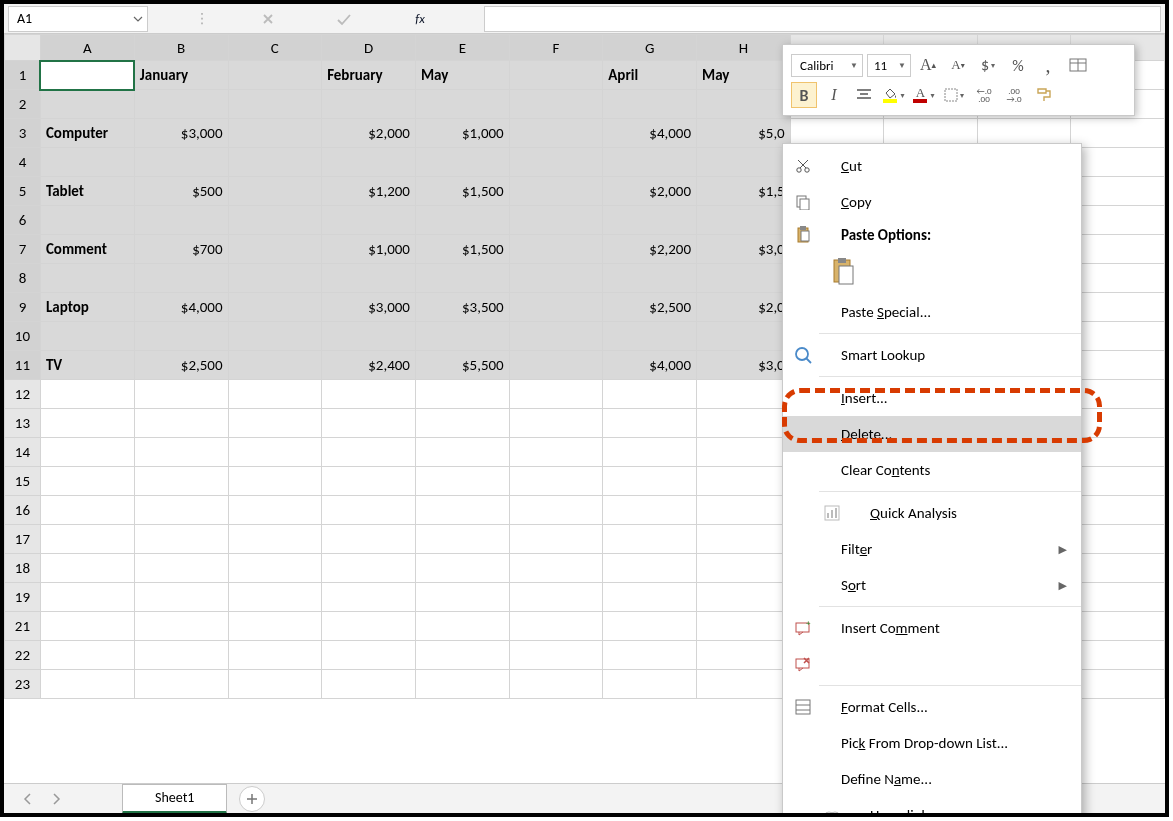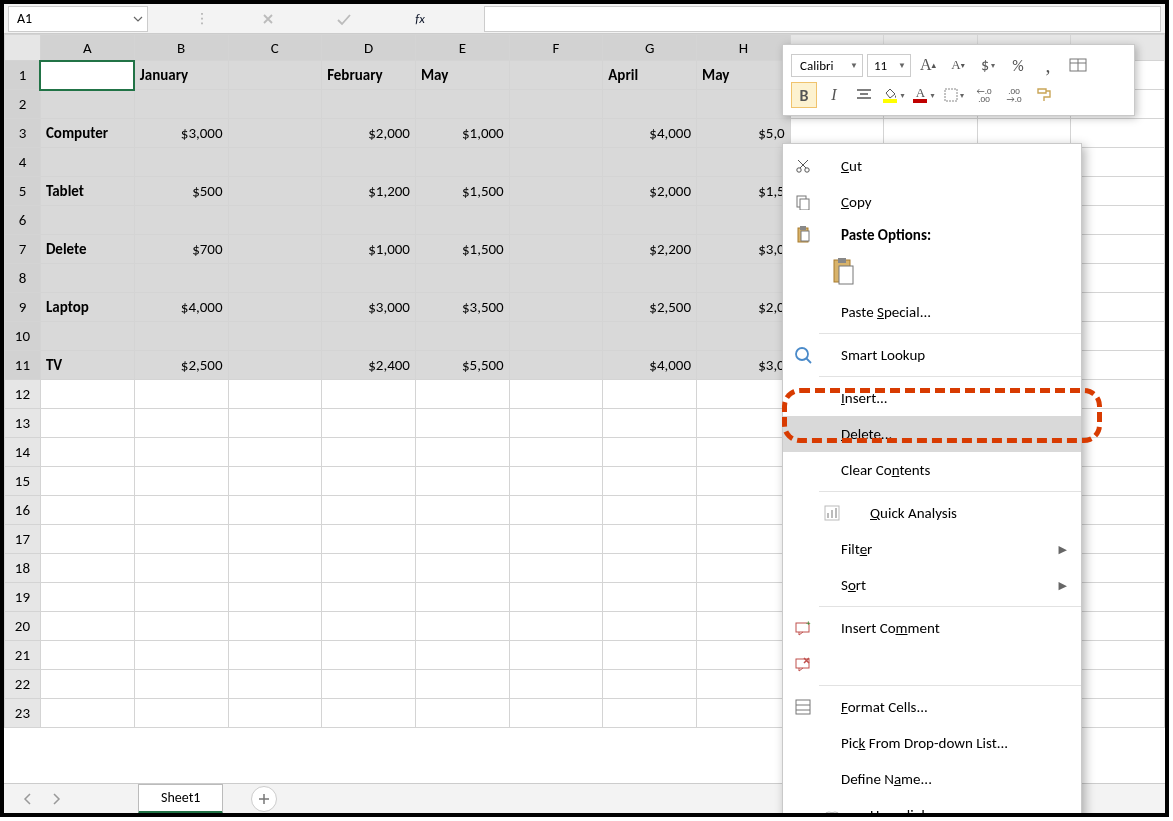--- a/index.html
+++ b/index.html
@@ -27,21 +27,21 @@
 .grid td.cell.num { text-align: right; }
 .grid td.cell.bold { font-weight: bold; }
 .selected-cell { outline: 2px solid #217346 !important; outline-offset: -1px; background: #fff !important; }
 .sel-header { background: #d2d2d2 !important; }
 
 .shaded { background: #d9d9d9 !important; }
 
 
 .sheet-tabs { position: absolute; bottom: 0; left: 0; right: 0; height: 30px; border-top: 1px solid #ccc; background: #f3f3f3; display: flex; align-items: center; padding-left: 10px; }
 .tab-nav { width: 28px; height: 22px; display: flex; align-items: center; justify-content: center; color: #888; }
-.sheet-tab { height: 30px; padding: 4px 22px; background: #fff; border: 1px solid #bbb; border-bottom: 3px solid #217346; font-size: 14px; display: flex; align-items: center; margin: 0 18px; }
+.sheet-tab { height: 30px; padding: 4px 32px; background: #fff; border: 1px solid #bbb; border-bottom: 3px solid #217346; font-size: 14px; display: flex; align-items: center; margin: 0 2px; }
 .add-sheet { width: 26px; height: 26px; border: 1px solid #ccc; border-radius: 50%; display: flex; align-items: center; justify-content: center; margin-left: 10px; color: #666; background: #fff; }
 
 
 .mini-toolbar { position: absolute; top: 40px; left: 778px; width: 353px; background: #fff; border: 1px solid #c9c9c9; box-shadow: 2px 2px 8px rgba(0,0,0,0.25); padding: 5px 8px; }
 .mt-row { display: flex; align-items: center; gap: 4px; height: 30px; }
 .mt-font { border: 1px solid #ccc; padding: 1px 4px 1px 8px; width: 72px; height: 23px; display: flex; align-items: center; justify-content: space-between; font-size: 13px; }
 .mt-size { border: 1px solid #ccc; padding: 1px 4px 1px 6px; width: 44px; height: 23px; display: flex; align-items: center; justify-content: space-between; font-size: 13px; }
 .mt-btn { width: 26px; height: 26px; display: flex; align-items: center; justify-content: center; font-size: 16px; color: #555; }
 .mt-bold { font-weight: bold; border: 1px solid #f0c36d; background: #fdf2d0; }
 .mt-italic { font-style: italic; font-family: 'Times New Roman', serif; }
@@ -224,21 +224,21 @@
             <td class="cell shaded"></td>
             <td class="cell shaded"></td>
         <td class="cell"></td>
             <td class="cell"></td>
             <td class="cell"></td>
             <td class="cell"></td>
       </tr>
 
       <tr>
         <th class="row-header sel-header">7</th>
-        <td class="cell bold shaded">Delete</td>
+        <td class="cell bold shaded">Comment</td>
         <td class="cell num shaded">$700</td>
         <td class="cell shaded"></td>
         <td class="cell num shaded">$1,000</td>
         <td class="cell num shaded">$1,500</td>
         <td class="cell shaded"></td>
         <td class="cell num shaded">$2,200</td>
         <td class="cell num shaded">$3,0</td>
         <td class="cell"></td>
             <td class="cell"></td>
             <td class="cell"></td>
@@ -409,35 +409,20 @@
             <td class="cell"></td>
             <td class="cell"></td>
             <td class="cell"></td>
             <td class="cell"></td>
             <td class="cell"></td>
             <td class="cell"></td>
             <td class="cell"></td>
           </tr>
       <tr>
             <th class="row-header">19</th>
-            <td class="cell"></td>
-            <td class="cell"></td>
-            <td class="cell"></td>
-            <td class="cell"></td>
-            <td class="cell"></td>
-            <td class="cell"></td>
-            <td class="cell"></td>
-            <td class="cell"></td>
-            <td class="cell"></td>
-            <td class="cell"></td>
-            <td class="cell"></td>
-            <td class="cell"></td>
-          </tr>
-      <tr>
-            <th class="row-header">20</th>
             <td class="cell"></td>
             <td class="cell"></td>
             <td class="cell"></td>
             <td class="cell"></td>
             <td class="cell"></td>
             <td class="cell"></td>
             <td class="cell"></td>
             <td class="cell"></td>
             <td class="cell"></td>
             <td class="cell"></td>

